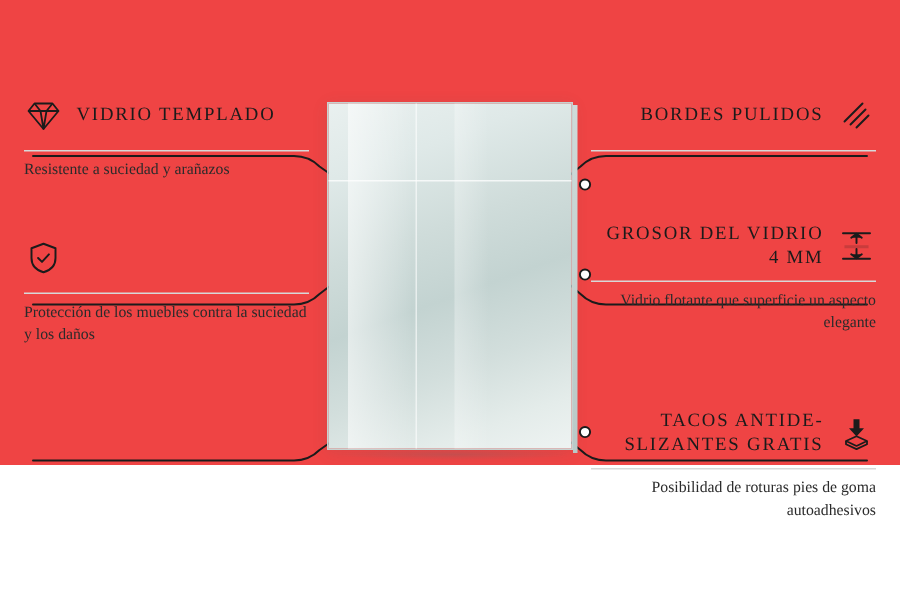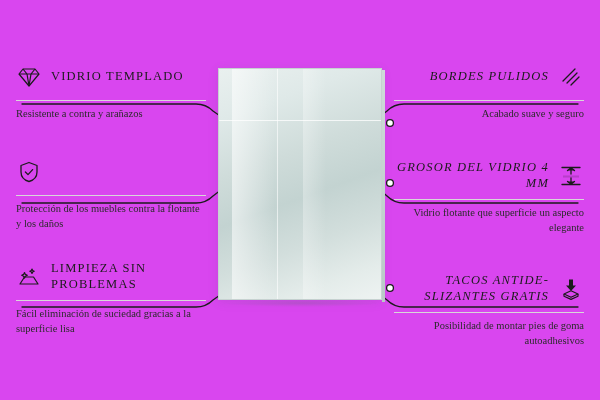--- a/index.html
+++ b/index.html
@@ -9,22 +9,22 @@
   body {
     width: 600px;
     height: 400px;
     background: #ffffff;
     font-family: "Liberation Serif", serif;
     overflow: hidden;
   }
   #stage {
     position: relative;
     width: 600px;
-    height: 400px;
-    background: #d946ef;
+    height: 310px;
+    background: #ef4444;
   }
 
   
   .glass-wrap {
     position: absolute;
     left: 218px;
     top: 68px;
     width: 164px;
     height: 232px;
   }
@@ -111,21 +111,20 @@
   .feature.right { right: 16px; text-align: right; }
 
   .feat-head {
     display: flex;
     align-items: center;
     gap: 9px;
     min-height: 34px;
   }
   .feature.right .feat-head {
     flex-direction: row-reverse;
-    font-style: italic;
   }
   .feat-title {
     font-family: "Liberation Serif", serif;
     font-size: 12.5px;
     letter-spacing: 1.2px;
     color: #1b1b1b;
     text-transform: uppercase;
     line-height: 1.25;
     font-weight: 400;
   }
@@ -147,21 +146,21 @@
     font-size: 10.5px;
     line-height: 1.45;
     color: #2b2b2b;
   }
 
   
   #f-tempered   { top: 60px; }
   #f-protection { top: 155px; }
   #f-cleaning   { top: 260px; }
   #f-edges      { top: 60px; }
-  #f-thickness  { top: 159px; }
+  #f-thickness  { top: 147px; }
   #f-pads       { top: 272px; }
 </style>
 </head>
 <body>
 
 <div id="stage">
 
   <svg id="connectors" viewBox="0 0 600 400" xmlns="http://www.w3.org/2000/svg">
     <g fill="none" stroke="#1b1b1b" stroke-width="1.3" stroke-linecap="round" stroke-linejoin="round">
 
@@ -202,62 +201,47 @@
     <div class="feat-head">
       <span class="feat-icon">
         <svg width="24" height="24" viewBox="0 0 24 24" fill="none" stroke="#1b1b1b" stroke-width="1.2" stroke-linejoin="round">
           <path d="M6 4h12l4 5-10 12L2 9z"></path>
           <path d="M2 9h20M6 4l4 5M18 4l-4 5M12 21l-2-12M12 21l2-12"></path>
         </svg>
       </span>
       <span class="feat-title">VIDRIO TEMPLADO</span>
     </div>
     <div class="feat-rule"></div>
-    <div class="feat-desc">Resistente a contra y arañazos</div>
+    <div class="feat-desc">Resistente a suciedad y arañazos</div>
   </div>
 
   <div class="feature left" id="f-protection">
     <div class="feat-head">
       <span class="feat-icon">
         <svg width="24" height="24" viewBox="0 0 24 24" fill="none" stroke="#1b1b1b" stroke-width="1.3" stroke-linejoin="round">
           <path d="M12 2.5l8 3v6.5c0 5-3.4 8.2-8 9.5-4.6-1.3-8-4.5-8-9.5V5.5z"></path>
           <path d="M8.4 12l2.6 2.6 4.6-5" stroke-linecap="round"></path>
         </svg>
       </span>
     </div>
     <div class="feat-rule"></div>
-    <div class="feat-desc">Protección de los muebles contra la flotante y los daños</div>
-  </div>
-
-  <div class="feature left" id="f-cleaning">
-    <div class="feat-head">
-      <span class="feat-icon">
-        <svg width="24" height="24" viewBox="0 0 24 24" fill="none" stroke="#1b1b1b" stroke-width="1.2" stroke-linejoin="round">
-          <path d="M3 19h18l-4.5-7h-9z"></path>
-          <path d="M7.5 7.5l.9 1.9 1.9.9-1.9.9-.9 1.9-.9-1.9L4.7 10.3l1.9-.9z"></path>
-          <path d="M15 4l.7 1.5 1.5.7-1.5.7-.7 1.5-.7-1.5-1.5-.7 1.5-.7z"></path>
-        </svg>
-      </span>
-      <span class="feat-title">LIMPIEZA SIN PROBLEMAS</span>
-    </div>
-    <div class="feat-rule"></div>
-    <div class="feat-desc">Fácil eliminación de suciedad gracias a la superficie lisa</div>
-  </div>
+    <div class="feat-desc">Protección de los muebles contra la suciedad y los daños</div>
+  </div>
+
 
   <div class="feature right" id="f-edges">
     <div class="feat-head">
       <span class="feat-icon">
         <svg width="24" height="24" viewBox="0 0 24 24" fill="none" stroke="#1b1b1b" stroke-width="1.3" stroke-linecap="round">
           <path d="M4 16L16 4M8 18L18 8M12 20L20 12"></path>
         </svg>
       </span>
       <span class="feat-title">BORDES PULIDOS</span>
     </div>
     <div class="feat-rule"></div>
-    <div class="feat-desc">Acabado suave y seguro</div>
   </div>
 
   <div class="feature right" id="f-thickness">
     <div class="feat-head">
       <span class="feat-icon">
         <svg width="24" height="24" viewBox="0 0 24 24" fill="none" stroke="#1b1b1b" stroke-width="1.3" stroke-linecap="round" stroke-linejoin="round">
           <path d="M3 3.5h18M3 20.5h18"></path>
           <path d="M12 6v4M12 18v-4"></path>
           <path d="M8.5 6.5L12 3.8l3.5 2.7" fill="#1b1b1b"></path>
           <path d="M8.5 17.5L12 20.2l3.5-2.7" fill="#1b1b1b"></path>
@@ -275,16 +259,16 @@
       <span class="feat-icon">
         <svg width="24" height="24" viewBox="0 0 24 24" fill="none" stroke="#1b1b1b" stroke-width="1.2" stroke-linejoin="round">
           <path d="M10 2.5h4v6h3l-5 5.5-5-5.5h3z" fill="#1b1b1b" stroke="none"></path>
           <path d="M5 17l7-3.2 7 3.2-7 3.3z"></path>
           <path d="M5 17v2.2l7 3.2 7-3.2V17"></path>
         </svg>
       </span>
       <span class="feat-title">TACOS ANTIDE- SLIZANTES GRATIS</span>
     </div>
     <div class="feat-rule"></div>
-    <div class="feat-desc">Posibilidad de montar pies de goma autoadhesivos</div>
+    <div class="feat-desc">Posibilidad de roturas pies de goma autoadhesivos</div>
   </div>
 
 </div>
 
 </body></html>

